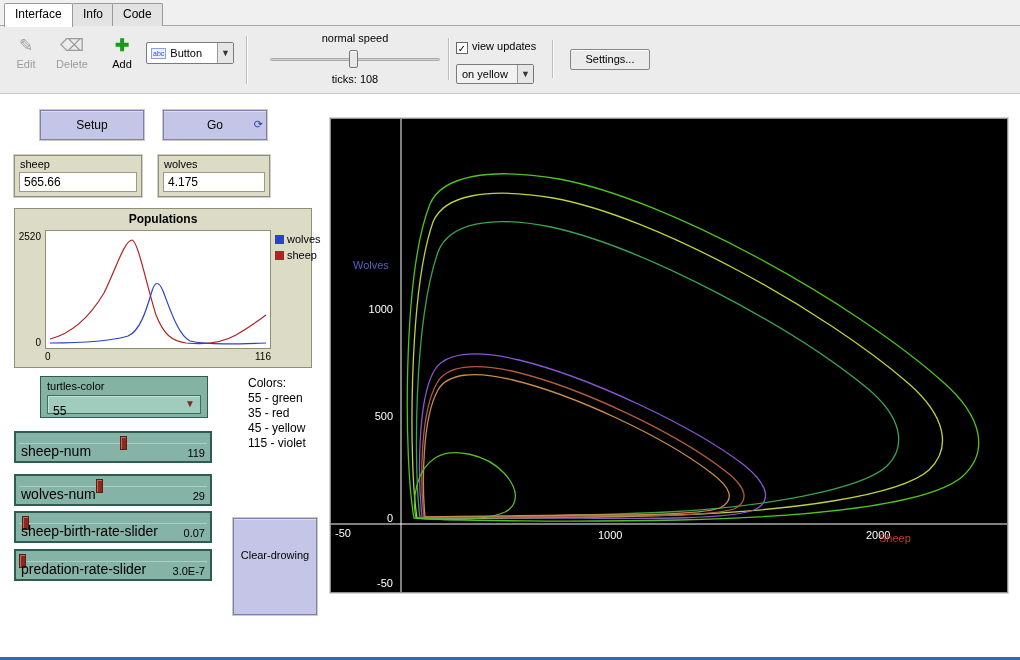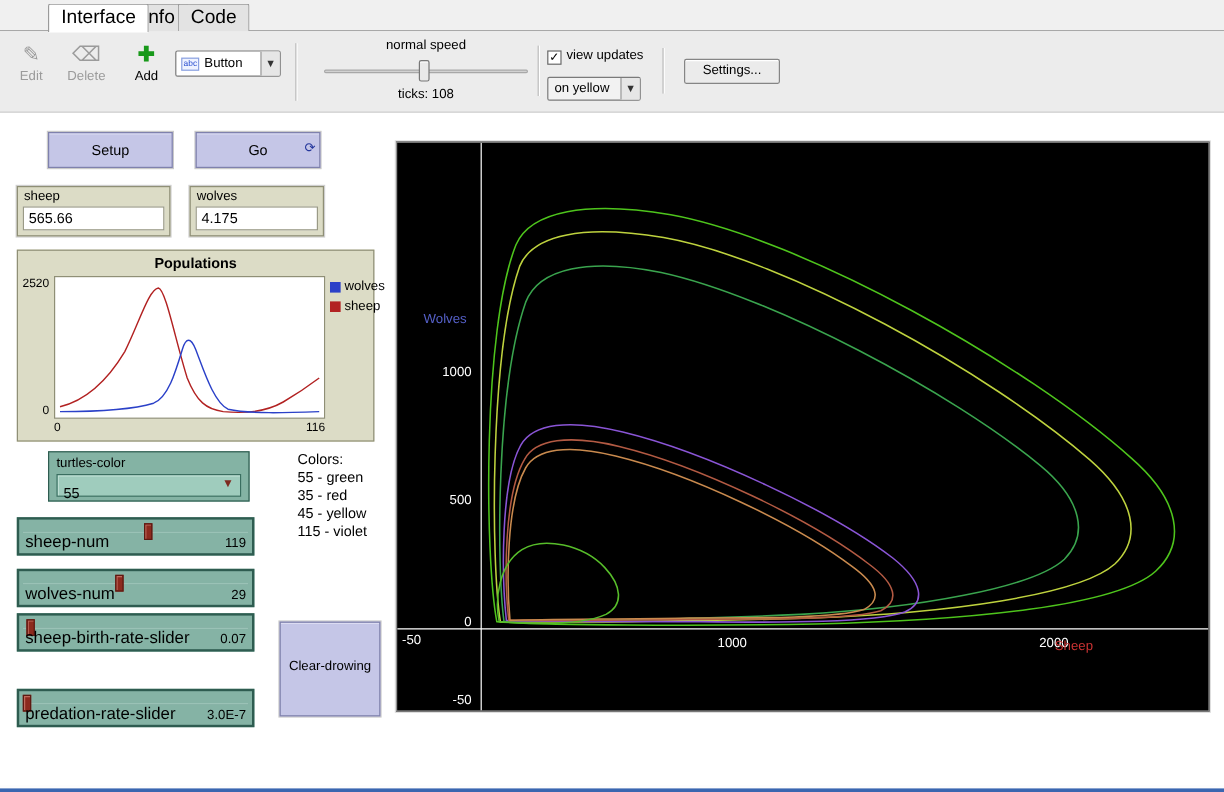--- a/index.html
+++ b/index.html
@@ -2,22 +2,22 @@
 <html><head>
 <meta charset="utf-8">
 <style>
   * { box-sizing: border-box; }
   body { margin:0; font-family:"Liberation Sans",sans-serif; background:#fff; }
   .app { position:relative; width:1020px; height:660px; background:#fff; overflow:hidden; font-size:12px; color:#000; }
   .abs { position:absolute; }
 
   
   .tabbar { position:absolute; left:0; top:0; width:1020px; height:26px; background:#f0f0f0; border-bottom:1px solid #a8a8a8; }
-  .tab { position:absolute; top:3px; height:23px; line-height:21px; padding:0 10px; font-size:16px;
-         background:#e3e3e3; border:1px solid #9a9a9a; border-bottom:none; border-radius:2px 2px 0 0;margin-left:36px; }
+  .tab { position:absolute; top:3px; height:23px; line-height:21px; padding:0 10px; font-size:12px;
+         background:#e3e3e3; border:1px solid #9a9a9a; border-bottom:none; border-radius:2px 2px 0 0; }
   .tab.active { background:#fff; height:24px; z-index:2; font-weight:normal; }
 
   
   .toolbar { position:absolute; left:0; top:26px; width:1020px; height:68px; background:#ececec; border-bottom:1px solid #c8c8c8; }
   .tbtn { position:absolute; top:8px; width:40px; height:46px; text-align:center; cursor:default; }
   .ticon { display:block; font-size:17px; height:24px; line-height:24px; }
   .tlabel { display:block; font-size:11px; }
   .disabled .ticon, .disabled .tlabel { color:#9b9b9b; }
   .vsep { position:absolute; width:2px; border-left:1px solid #bdbdbd; border-right:1px solid #fff; }
   .combo { position:absolute; background:#fff; border:1px solid #7a7a7a; border-radius:2px; display:flex; align-items:center; font-size:11px; }
@@ -194,28 +194,28 @@
       <div class="handle" style="left:80px;"></div>
       <span class="sname">wolves-num</span>
       <span class="sval">29</span>
     </div>
     <div class="slider" style="left:14px; top:417px;">
       <div class="track"></div>
       <div class="handle" style="left:6px;"></div>
       <span class="sname">sheep-birth-rate-slider</span>
       <span class="sval">0.07</span>
     </div>
-    <div class="slider" style="left:14px; top:480px;text-align:right;">
+    <div class="slider" style="left:14px; top:455px;text-align:right;">
       <div class="track"></div>
       <div class="handle" style="left:3px;"></div>
       <span class="sname">predation-rate-slider</span>
       <span class="sval">3.0E-7</span>
     </div>
 
-    <div class="nl-button" style="left:233px; top:424px; width:84px; height:79px; line-height:73px; font-size:11px;">
+    <div class="nl-button" style="left:233px; top:424px; width:84px; height:97px; line-height:73px; font-size:11px;">
       <span>Clear-drowing</span>
     </div>
 
     <div class="world">
       <svg width="676" height="473" viewBox="0 0 676 473">
 
         <line x1="70" y1="0" x2="70" y2="473" stroke-width="1" stroke="#ffffff"></line>
         <line x1="0" y1="405" x2="676" y2="405" stroke-width="1" stroke="#ffffff"></line>
 
         <path d="M 83 399 C 73 345 71 155 99 85 C 111 57 158 48 228 60 C 338 80 525 185 612 263 C 652 298 658 333 632 357 C 600 386 478 398 348 401 C 248 403 120 402 83 399 Z" fill="none" stroke-width="1.3" stroke="#4ec41c"></path>

